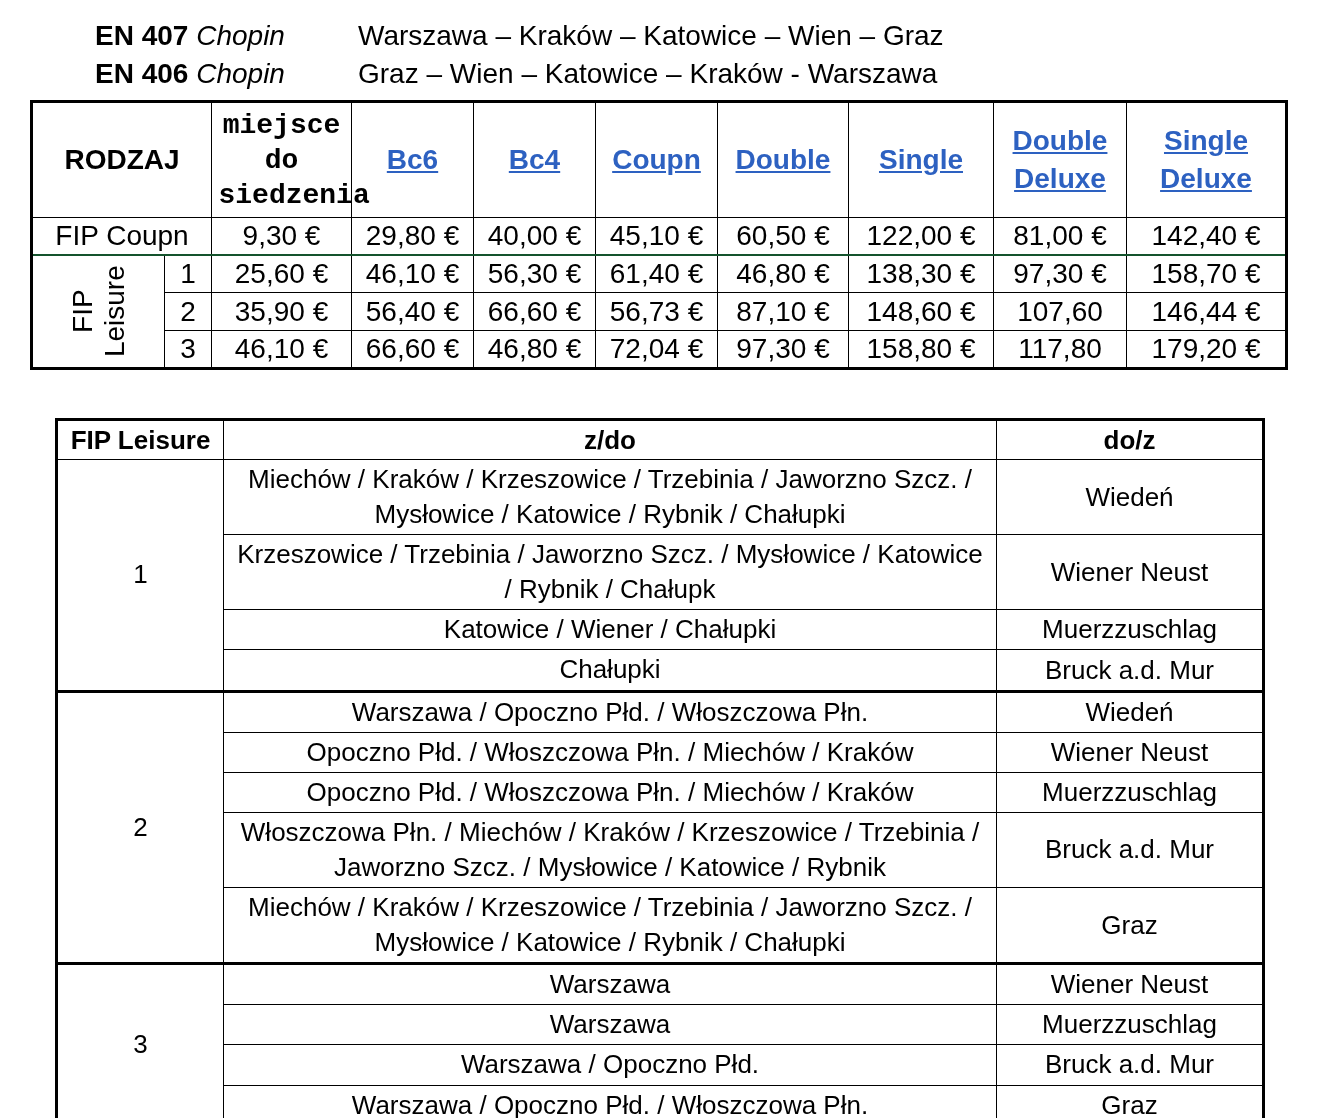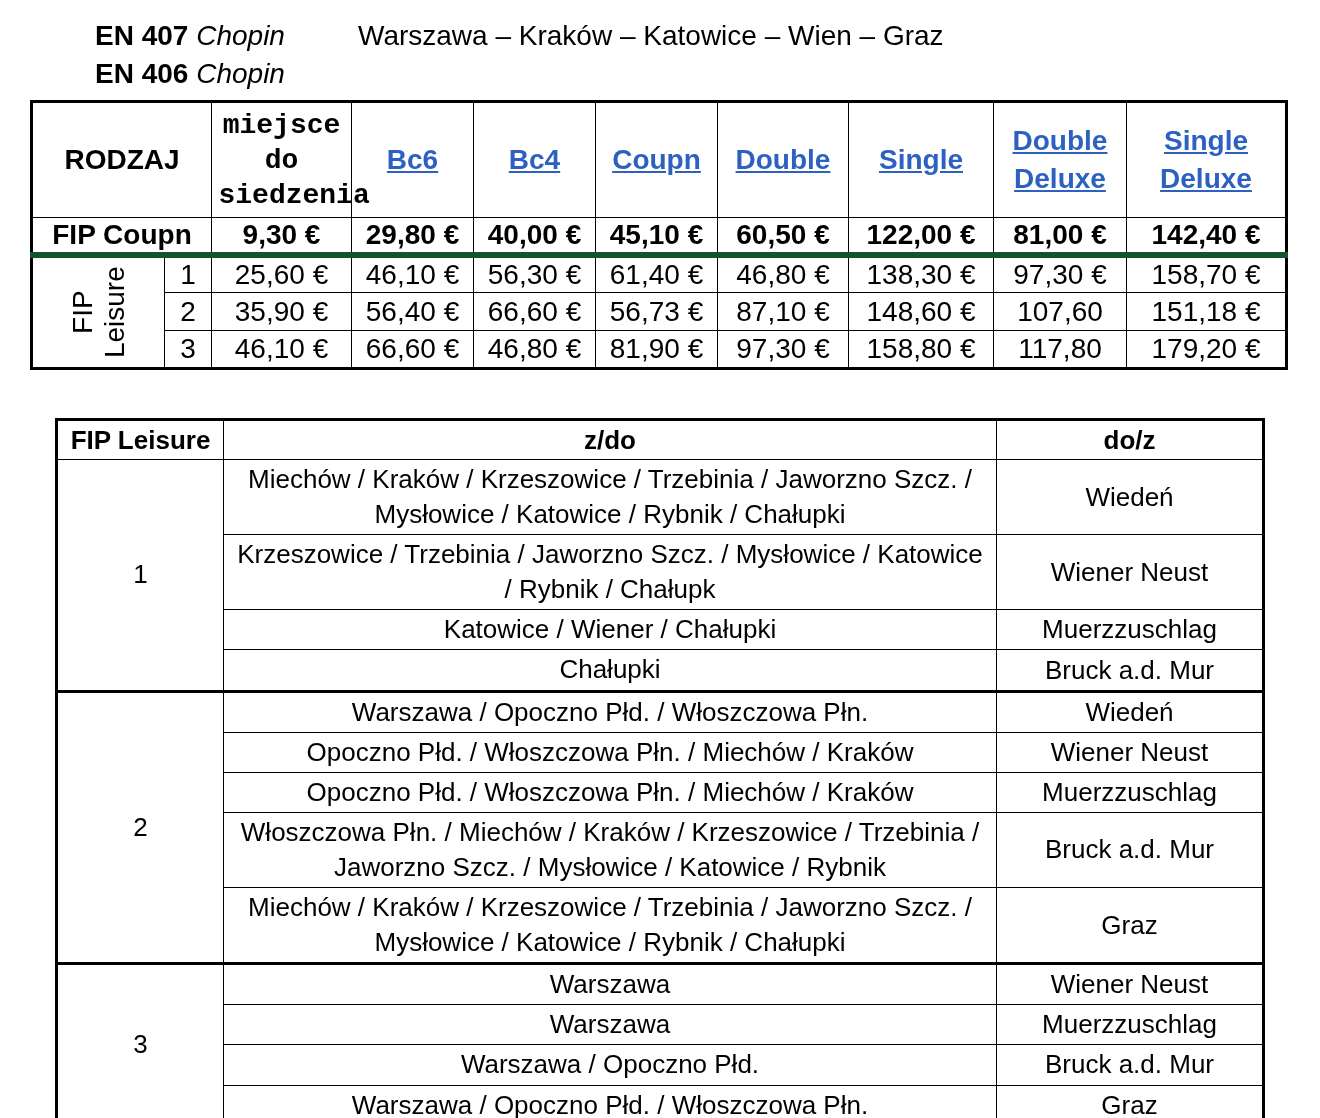--- a/index.html
+++ b/index.html
@@ -20,21 +20,21 @@
 
   
   table { border-collapse:collapse; table-layout:fixed; }
   table.price {
     position:absolute; left:30px; top:100px; width:1255px;
     font-size:28px; border:3px solid #000;
   }
   table.price td, table.price th { border:1px solid #000; text-align:center; vertical-align:middle; }
   table.price tr.hdr { height:116px; }
   table.price tr.coupon { height:37px; }
-  table.price tr.coupon td { border-bottom:6px solid #14532d;font-weight:bold; }
+  table.price tr.coupon td { border-bottom:2px solid #14532d; }
   table.price tr.lrow { height:38px; }
   table.price th { font-weight:bold; }
   .seat-wrap { display:inline-block; max-width:126px; line-height:1.25;font-family:Liberation Mono, monospace; }
   .col-link { color:#2d61c1; font-weight:bold; }
   .col-link .lnk { text-decoration:underline; display:inline-block; max-width:100px; line-height:1.35; cursor:pointer; }
   .rotcell { }
   .rot {
     display:inline-block; width:100px; line-height:1.15;
     transform:rotate(-90deg); text-align:center; white-space:normal;
   }
@@ -57,20 +57,21 @@
 
 <div class="page">
 
   <div class="titles">
     <div class="title-row">
       <span class="title-code"><b>EN 407</b> <i>Chopin</i></span>
       <span class="title-route">Warszawa – Kraków – Katowice – Wien – Graz</span>
     </div>
     <div class="title-row">
       <span class="title-code"><b>EN 406</b> <i>Chopin</i></span>
+      <span class="title-route">Graz – Wien – Katowice – Kraków - Warszawa</span>
     </div>
   </div>
 
   <table class="price">
     <colgroup>
       <col style="width:133px">
         <col style="width:47px">
         <col style="width:140px">
       <col style="width:122px">
         <col style="width:122px">
@@ -117,28 +118,28 @@
     </tr>
     <tr class="lrow">
       <td>2</td>
       <td>35,90 €</td>
       <td>56,40 €</td>
       <td>66,60 €</td>
       <td>56,73 €</td>
       <td>87,10 €</td>
       <td>148,60 €</td>
       <td>107,60</td>
-      <td>151,18 €</td>
+      <td>146,44 €</td>
     </tr>
     <tr class="lrow">
       <td>3</td>
       <td>46,10 €</td>
       <td>66,60 €</td>
       <td>46,80 €</td>
-      <td>81,90 €</td>
+      <td>72,04 €</td>
       <td>97,30 €</td>
       <td>158,80 €</td>
       <td>117,80</td>
       <td>179,20 €</td>
     </tr>
   </tbody>
     </table>
 
   <table class="routes">
     <colgroup>

